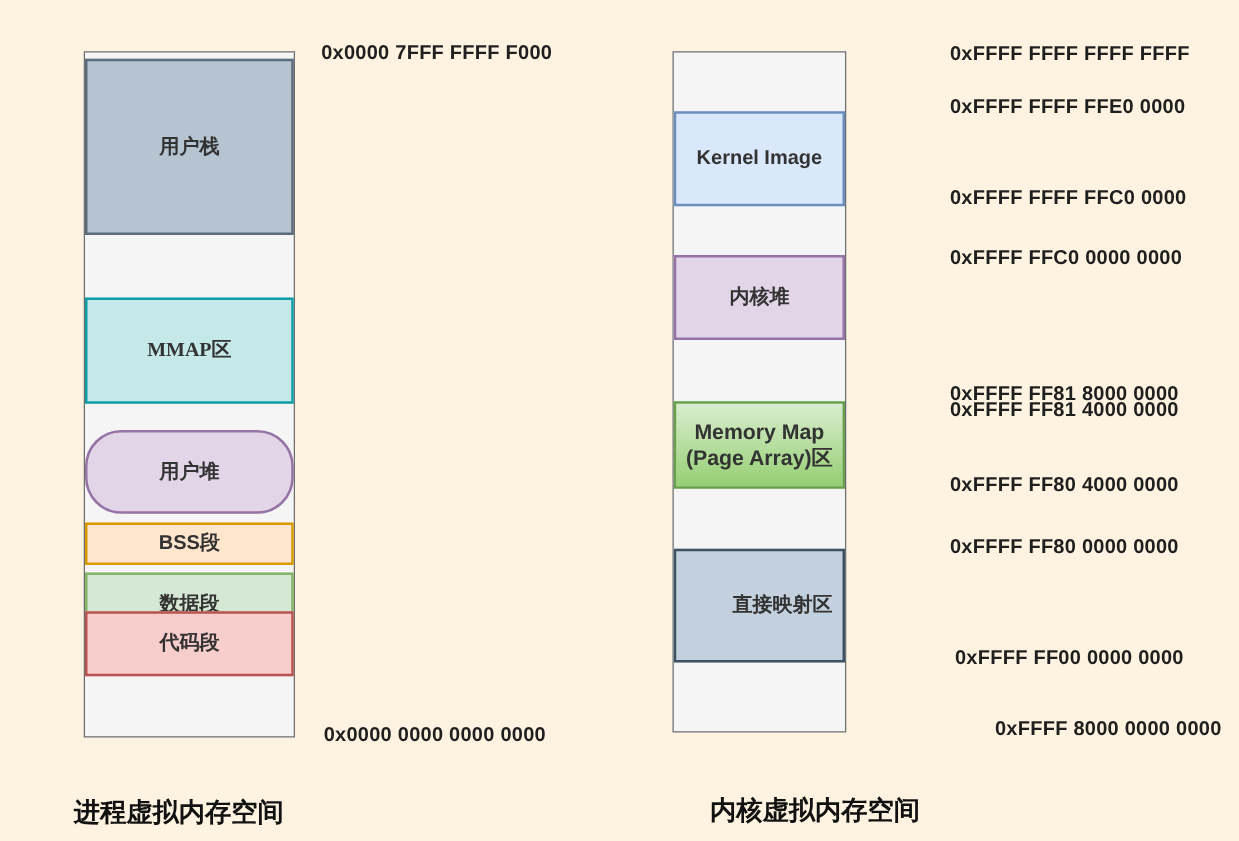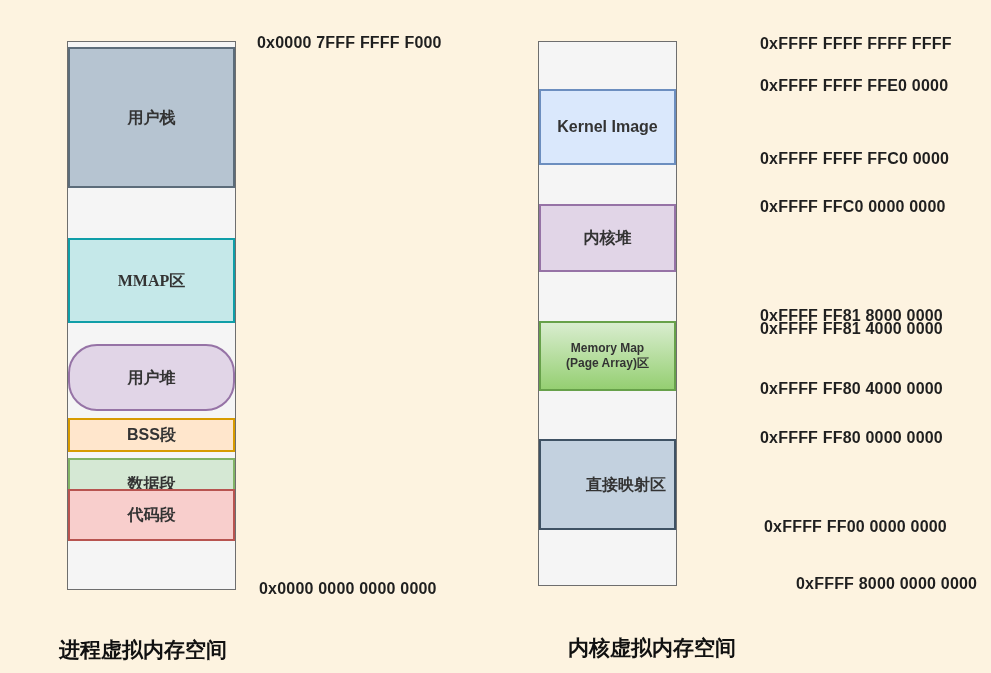--- a/index.html
+++ b/index.html
@@ -77,21 +77,21 @@
 
     <div class="seg" style="top: 47px; height: 76px; --fill: #dae8fc; --stroke: #6c8ebf;">
       <span class="seg-label">Kernel Image</span>
     </div>
 
     <div class="seg" style="top: 162px; height: 68px; --fill: #e1d5e7; --stroke: #9673a6;">
       <span class="seg-label">内核堆</span>
     </div>
 
     <div class="seg seg-gradient" style="top: 279px; height: 70px; --fill-top: #d9edcf; --fill-bottom: #95cf72; --stroke: #67a14a;">
-      <span class="seg-label" style="font-size:12px;">Memory Map
+      <span class="seg-label" style="font-size:17px;">Memory Map
 (Page Array)区</span>
     </div>
 
     <div class="seg" style="top: 397px; height: 91px; padding-left: 37px; --fill: #c3d1df; --stroke: #3f5264;">
       <span class="seg-label">直接映射区</span>
     </div>
   </div>
 
   <div class="addr" style="left:760px;top:35px;">0xFFFF FFFF FFFF FFFF</div>
   <div class="addr" style="left:760px;top:77px;">0xFFFF FFFF FFE0 0000</div>

